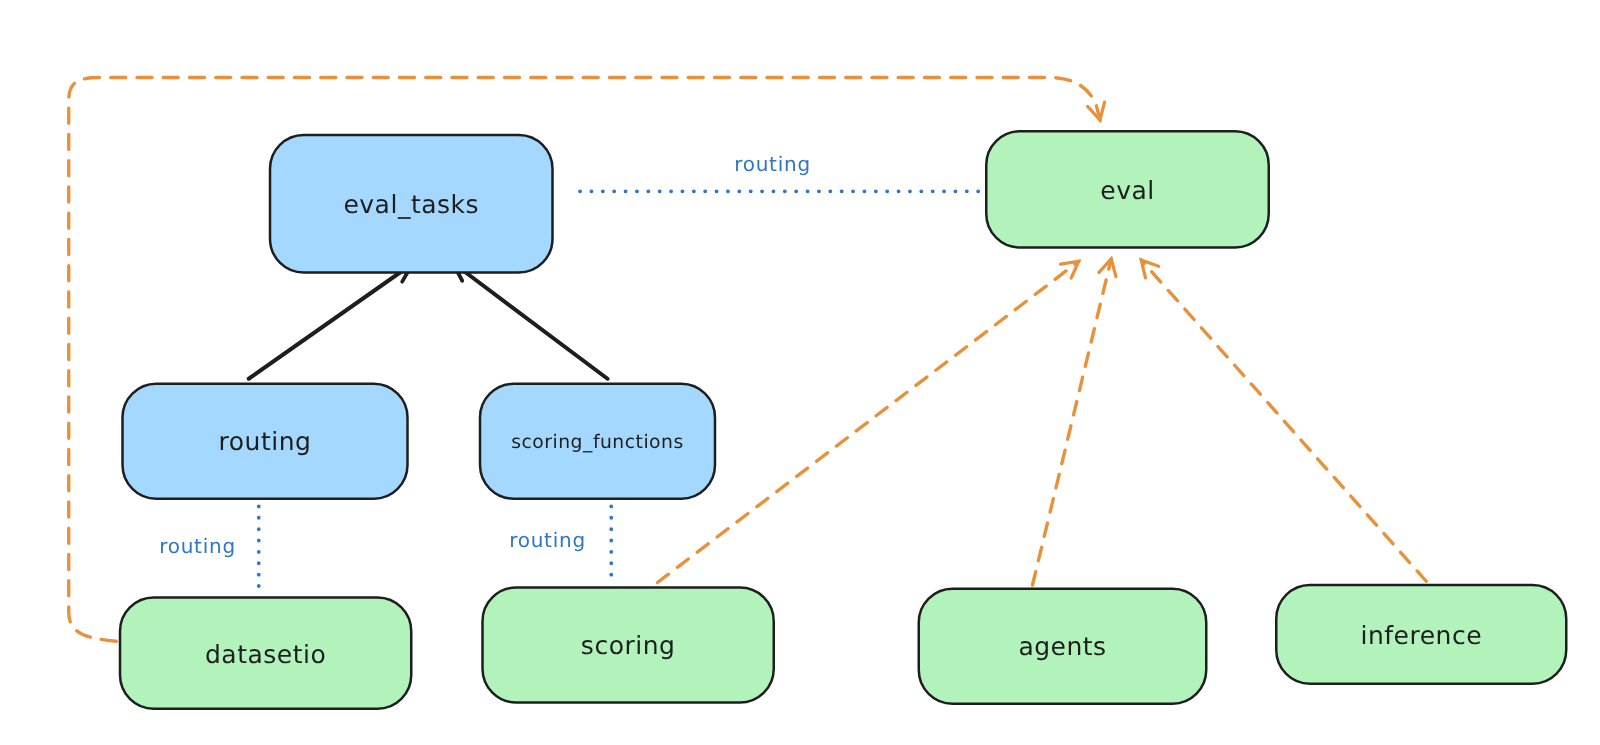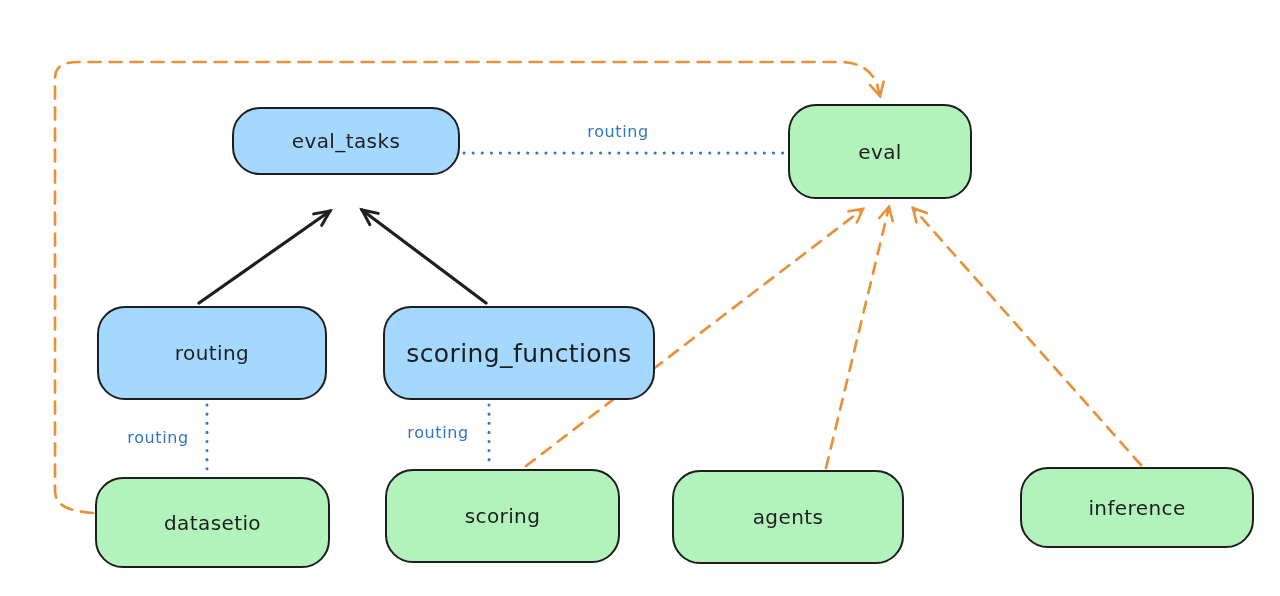--- a/index.html
+++ b/index.html
@@ -28,27 +28,27 @@
     border: 2.6px solid #1e1e1e;
     border-radius: 28px;
     font-size: 20px;
     letter-spacing: 0.4px;
     color: #1e1e1e;
     box-sizing: border-box;
   }
   .node.blue  { background: #a5d8ff; }
   .node.green { background: #b2f2bb; }
 
-  #node-eval_tasks        { left: 232px; top: 107px; width: 228px; height: 68px; }
-  #node-eval              { left: 788px; top: 104px; width: 184px; height: 95px; }
+  #node-eval_tasks        { left: 215px; top: 107px; width: 228px; height: 112px; }
+  #node-eval              { left: 788px; top: 104px; width: 228px; height: 95px; }
   #node-datasets          { left:  97px; top: 306px; width: 230px; height: 94px; }
-  #node-scoring_functions { left: 383px; top: 306px; width: 272px; height: 94px; font-size: 25px; }
+  #node-scoring_functions { left: 383px; top: 306px; width: 190px; height: 94px; font-size: 15px; }
   #node-datasetio         { left:  95px; top: 477px; width: 235px; height: 91px; }
   #node-scoring           { left: 385px; top: 469px; width: 235px; height: 94px; }
-  #node-agents            { left: 672px; top: 470px; width: 232px; height: 94px; }
+  #node-agents            { left: 734px; top: 470px; width: 232px; height: 94px; }
   #node-inference         { left: 1020px; top: 467px; width: 234px; height: 81px; }
 
   .edge-label {
     position: absolute;
     transform: translate(-50%, -50%);
     color: #2f76c7;
     font-size: 16px;
     font-weight: normal;
     letter-spacing: 0.6px;
     white-space: nowrap;

